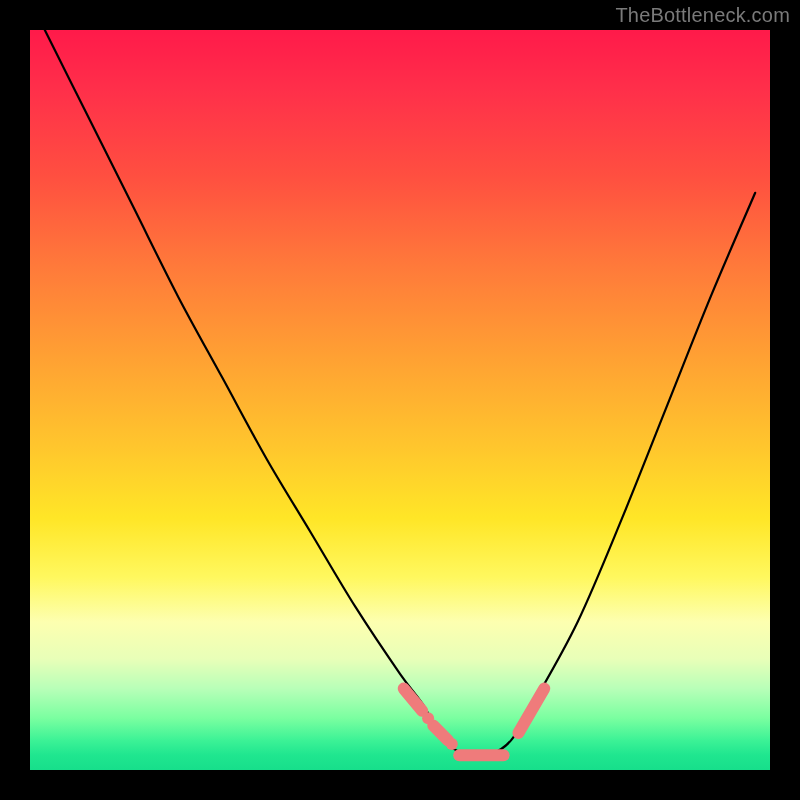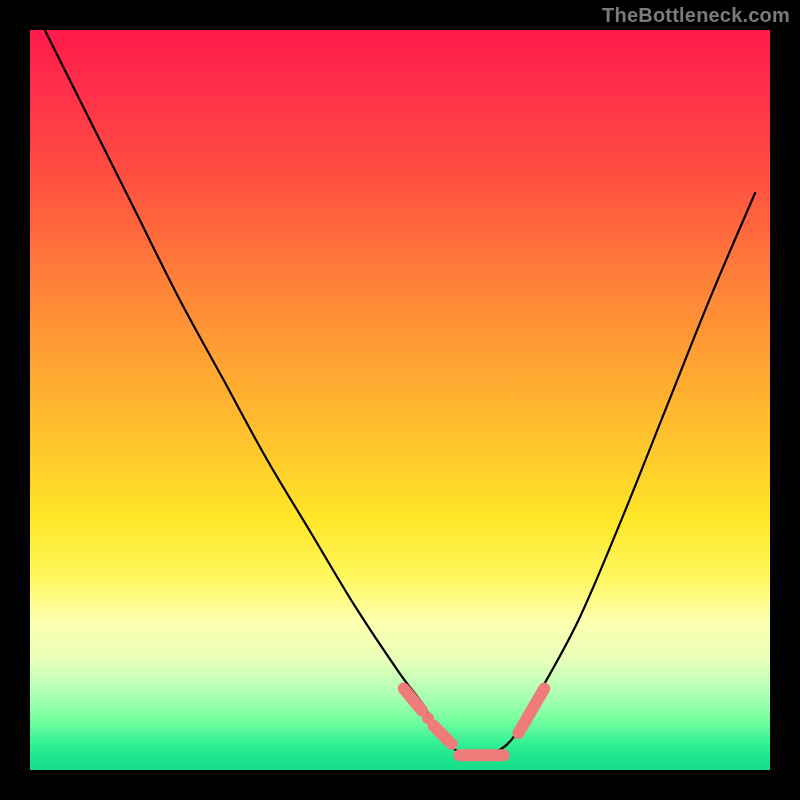--- a/index.html
+++ b/index.html
@@ -51,21 +51,21 @@
       #1fe68f 98%,
       #17df8b 100%
     );
   }
   .watermark {
     position: absolute;
     top: 4px;
     right: 10px;
     color: #7a7a7a;
     font-size: 20px;
-    font-weight: 700;
+    font-weight: 400;
     letter-spacing: 0.2px;
     user-select: none;
   }
   svg.curve {
     position: absolute;
     left: 0;
     top: 0;
     width: 740px;
     height: 740px;
   }

